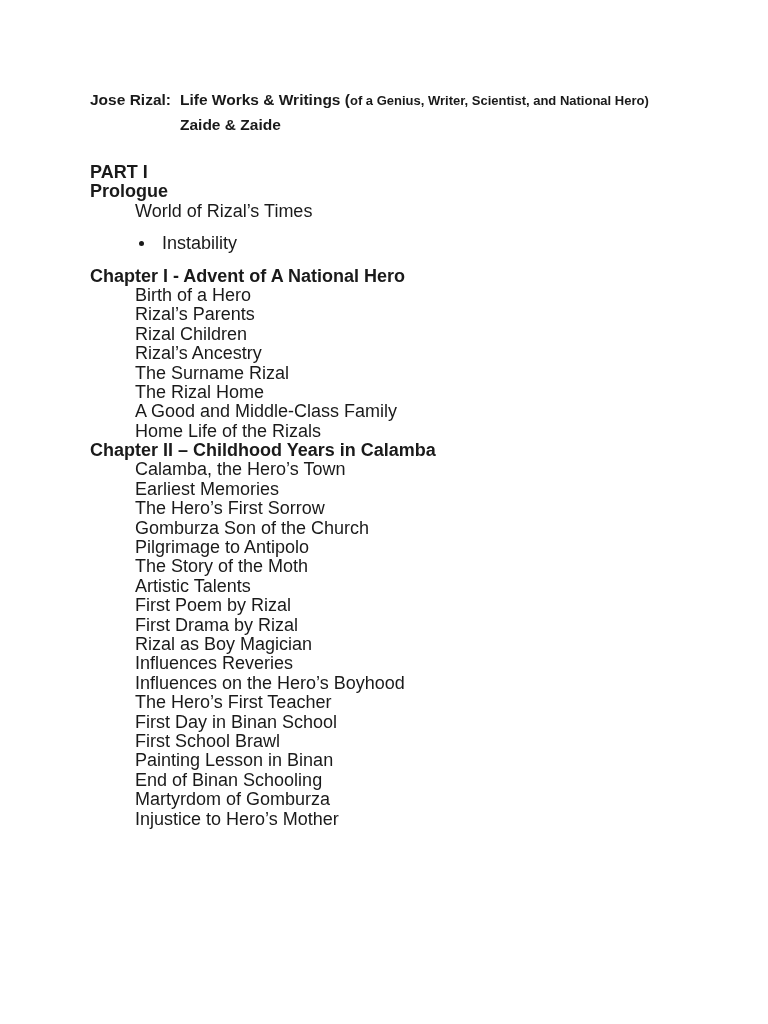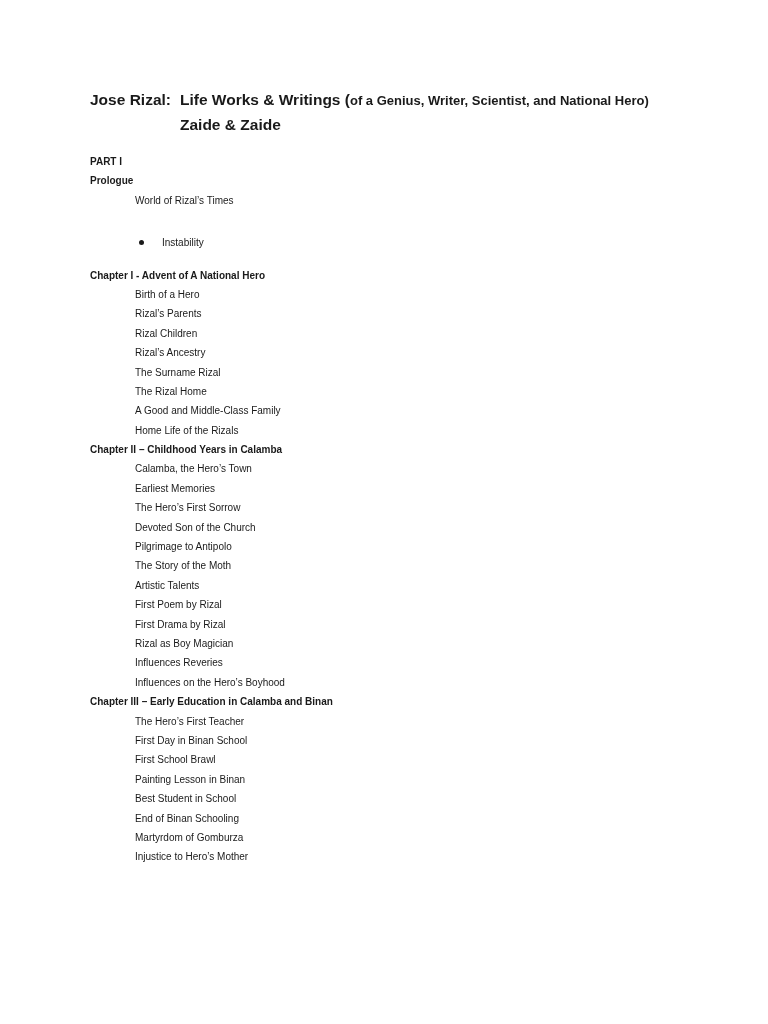--- a/index.html
+++ b/index.html
@@ -4,25 +4,25 @@
 <style>
   html, body { margin: 0; padding: 0; background: #ffffff; }
   body { width: 768px; height: 1024px; position: relative; overflow: hidden;
          font-family: "Liberation Sans", sans-serif; color: #1a1a1a; }
   .page { position: absolute; left: 0; top: 0; width: 756px; height: 1024px; }
   .title-row { position: absolute; left: 90px; top: 91px; font-size: 15.5px; font-weight: bold; }
   .title-row .t-left { position: absolute; left: 0; top: 0; white-space: nowrap; }
   .title-row .t-main { position: absolute; left: 90px; top: 0; white-space: nowrap; }
   .title-row .t-main .small { font-size: 13px; }
   .title-row .t-sub { position: absolute; left: 90px; top: 25px; white-space: nowrap; }
-  .toc { position: absolute; left: 90px; top: 152px; font-size: 10px; }
+  .toc { position: absolute; left: 90px; top: 163px; font-size: 18px; }
   .line { height: 19.4px; line-height: 19.4px; white-space: nowrap; }
   .head { font-weight: bold; }
   .item { padding-left: 45px; }
-  .bullet-row { padding-left: 49px; margin-top: 23px; margin-bottom: 13px; display: flex; align-items: center; }
+  .bullet-row { padding-left: 49px; margin-top: 13px; margin-bottom: 13px; display: flex; align-items: center; }
   .bullet-dot { width: 5px; height: 5px; border-radius: 50%; background: #1a1a1a; display: inline-block; margin-right: 18px; }
 </style>
 </head>
 <body>
 
 <div class="page">
   <div class="title-row">
     <span class="t-left">Jose Rizal:</span>
     <span class="t-main"><span>Life Works &amp; Writings (</span><span class="small">of a Genius, Writer, Scientist, and National Hero)</span></span>
     <span class="t-sub">Zaide &amp; Zaide</span>
@@ -44,33 +44,31 @@
     <div class="line item">Rizal’s Ancestry</div>
     <div class="line item">The Surname Rizal</div>
     <div class="line item">The Rizal Home</div>
     <div class="line item">A Good and Middle-Class Family</div>
     <div class="line item">Home Life of the Rizals</div>
 
     <div class="line head">Chapter II – Childhood Years in Calamba</div>
     <div class="line item">Calamba, the Hero’s Town</div>
     <div class="line item">Earliest Memories</div>
     <div class="line item">The Hero’s First Sorrow</div>
-    <div class="line item">Devoted Son of the Church</div>
+    <div class="line item">Gomburza Son of the Church</div>
     <div class="line item">Pilgrimage to Antipolo</div>
     <div class="line item">The Story of the Moth</div>
     <div class="line item">Artistic Talents</div>
     <div class="line item">First Poem by Rizal</div>
     <div class="line item">First Drama by Rizal</div>
     <div class="line item">Rizal as Boy Magician</div>
     <div class="line item">Influences Reveries</div>
     <div class="line item">Influences on the Hero’s Boyhood</div>
 
-    <div class="line head">Chapter III – Early Education in Calamba and Binan</div>
     <div class="line item">The Hero’s First Teacher</div>
     <div class="line item">First Day in Binan School</div>
     <div class="line item">First School Brawl</div>
     <div class="line item">Painting Lesson in Binan</div>
-    <div class="line item">Best Student in School</div>
     <div class="line item">End of Binan Schooling</div>
     <div class="line item">Martyrdom of Gomburza</div>
     <div class="line item">Injustice to Hero’s Mother</div>
   </div>
 </div>
 
 </body></html>

